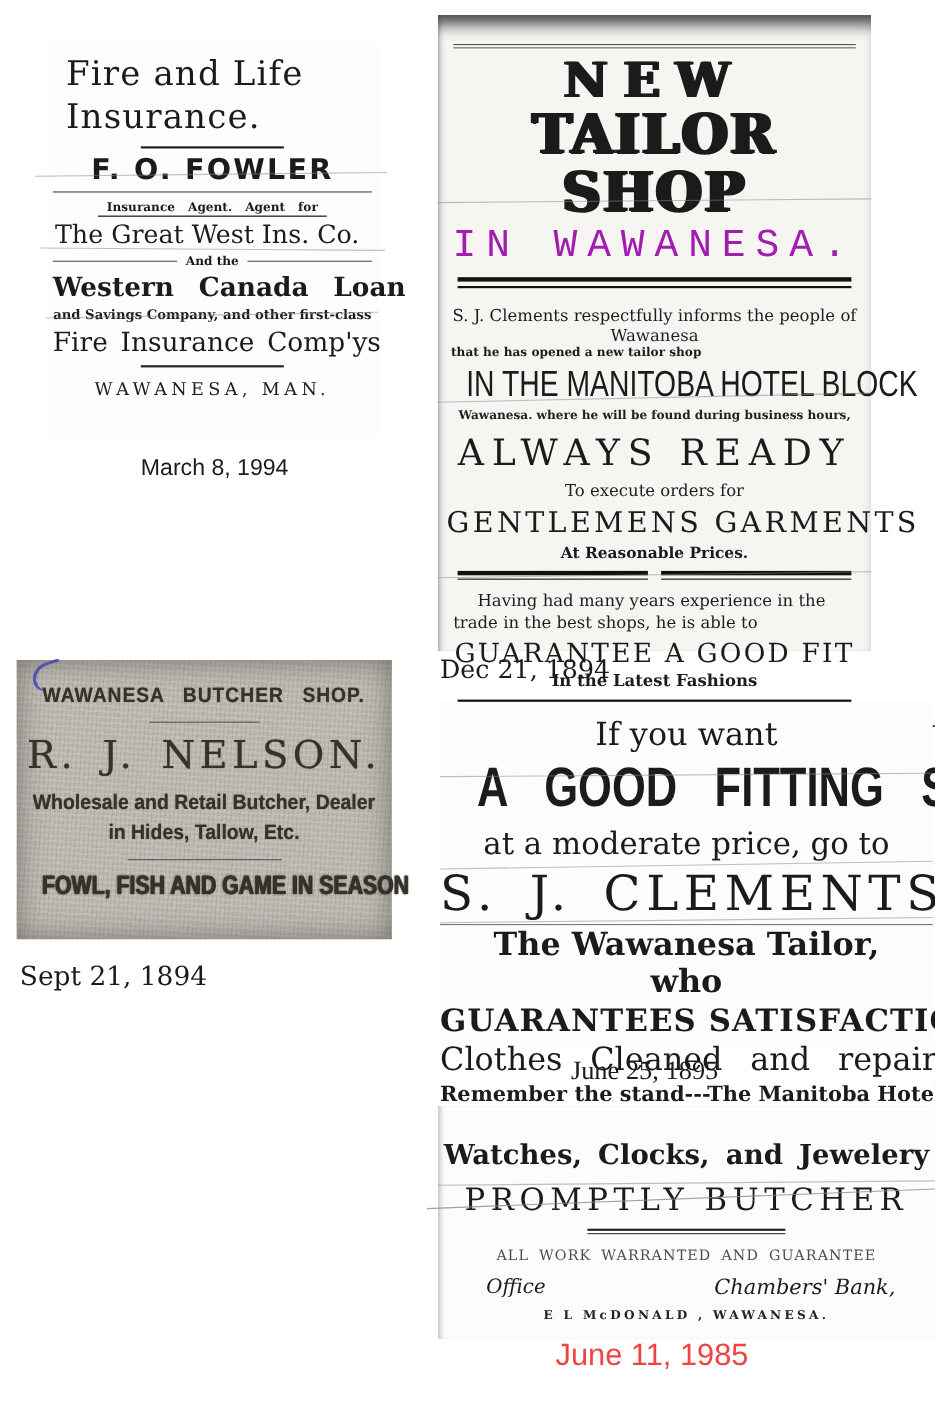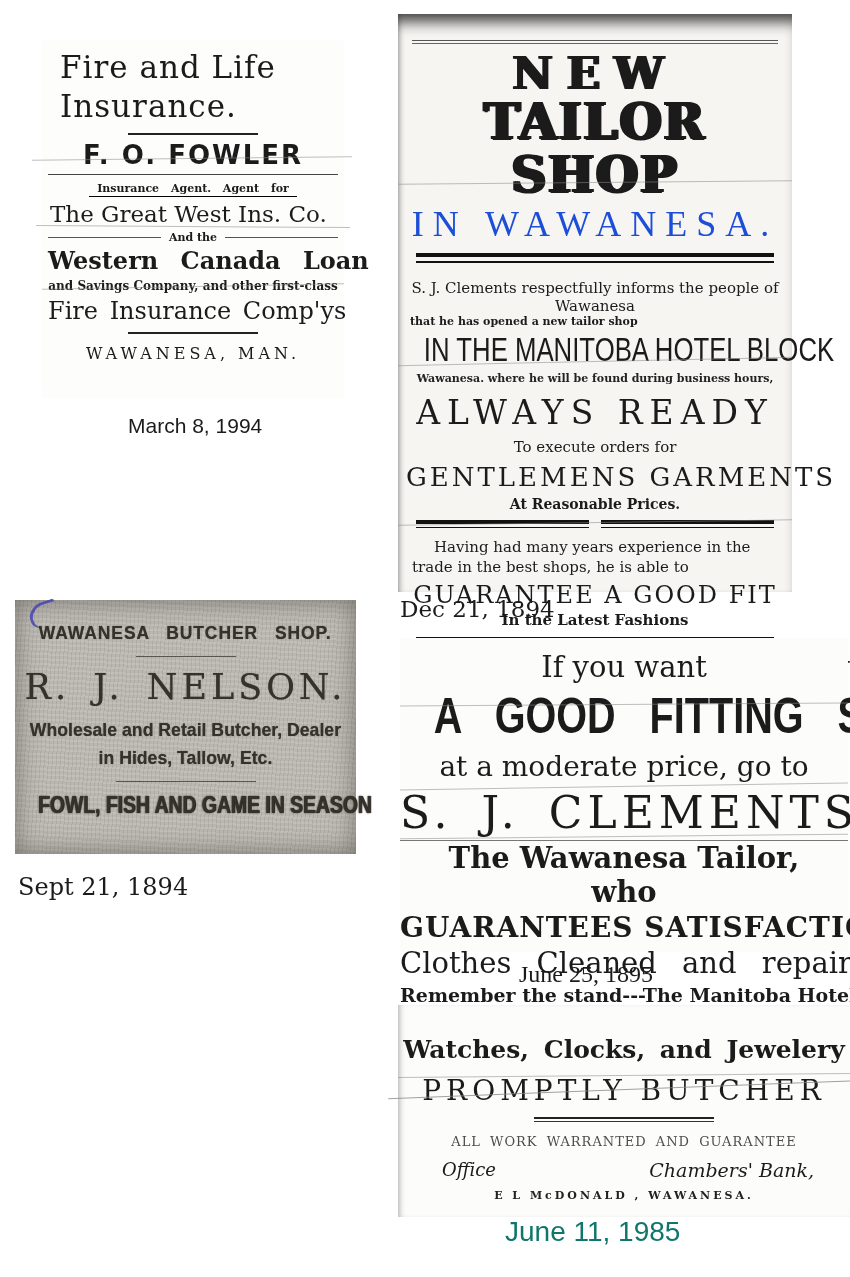--- a/index.html
+++ b/index.html
@@ -29,21 +29,21 @@
 
   
   .tailor{left:398px;top:14px;width:394px;height:578px;background:#f6f5f2;text-align:center;
           box-shadow:inset 0 16px 14px -8px rgba(40,40,40,.85), inset 4px 0 6px -4px rgba(0,0,0,.45);}
   .tailor .pad{padding:26px 8px 6px;}
   .tailor .thinrule{height:2px;border-top:1px solid #555;border-bottom:1px solid #666;margin:0 6px 8px;}
   .tailor .new{font-size:44px;font-weight:bold;letter-spacing:14px;line-height:1.0;
                text-shadow:1.5px 0 currentColor,-1.5px 0 currentColor;}
   .tailor .shopline{font-size:50px;font-weight:bold;letter-spacing:2px;word-spacing:18px;line-height:1.05;
                text-shadow:2px 0 currentColor,-2px 0 currentColor,0 1px currentColor;display:inline-block;transform:scaleX(.97);}
-  .tailor .inwaw{font-family:Liberation Serif, serif;font-size:36px;letter-spacing:9px;margin-top:2px;color:#1d4ed8;}
+  .tailor .inwaw{font-family:Liberation Mono, monospace;font-size:36px;letter-spacing:9px;margin-top:2px;color:#a21caf;}
   .tailor .dbl{height:4px;border-top:4px solid #111;border-bottom:2px solid #111;margin:8px 10px;}
   .tailor .dblsplit{display:flex;gap:12px;margin:8px 10px;}
   .tailor .dblsplit div{flex:1;height:3px;border-top:4px solid #111;border-bottom:1px solid #111;}
   .tailor .intro1{font-size:15px;margin-top:16px;}
   .tailor .intro2{font-size:11px;font-weight:bold;text-align:left;padding-left:4px;}
   .tailor .block{font-family:"Liberation Sans",sans-serif;font-size:28px;white-space:nowrap;
                  display:inline-block;transform:scale(.92,1.18);margin-top:6px;}
   .tailor .hours{font-size:11px;font-weight:bold;margin-top:6px;color:#222;}
   .tailor .ready{font-size:33px;letter-spacing:7px;margin-top:8px;}
   .tailor .exec{font-size:15px;margin-top:6px;}
@@ -99,21 +99,21 @@
   .watch .bank{font-size:19px;}
   .watch .foot{font-size:11px;font-weight:bold;letter-spacing:3px;margin-top:8px;filter:blur(.6px);color:#222;}
 
   
   .cap{position:absolute;white-space:nowrap;}
   .cap-sans{font-family:"Liberation Sans",sans-serif;}
   .cap-march{left:128px;top:414px;font-size:21px;}
   .cap-dec{left:400px;top:596px;font-size:23px;font-family:"DejaVu Serif",serif;}
   .cap-sept{left:18px;top:873px;font-size:24px;font-family:"DejaVu Serif",serif;}
   .cap-june25{left:519px;top:961px;font-size:24px;font-family:Liberation Serif, serif;}
-  .cap-june11{left:505px;top:1216px;font-size:28px;color:#0f766e;}
+  .cap-june11{left:505px;top:1216px;font-size:28px;color:#ef4444;}
 </style>
 </head>
 <body>
 
 <div class="page">
 
   <div class="clip fire">
     <div class="l1">Fire and Life</div>
     <div class="l1">Insurance.</div>
     <div class="rule-s"></div>

